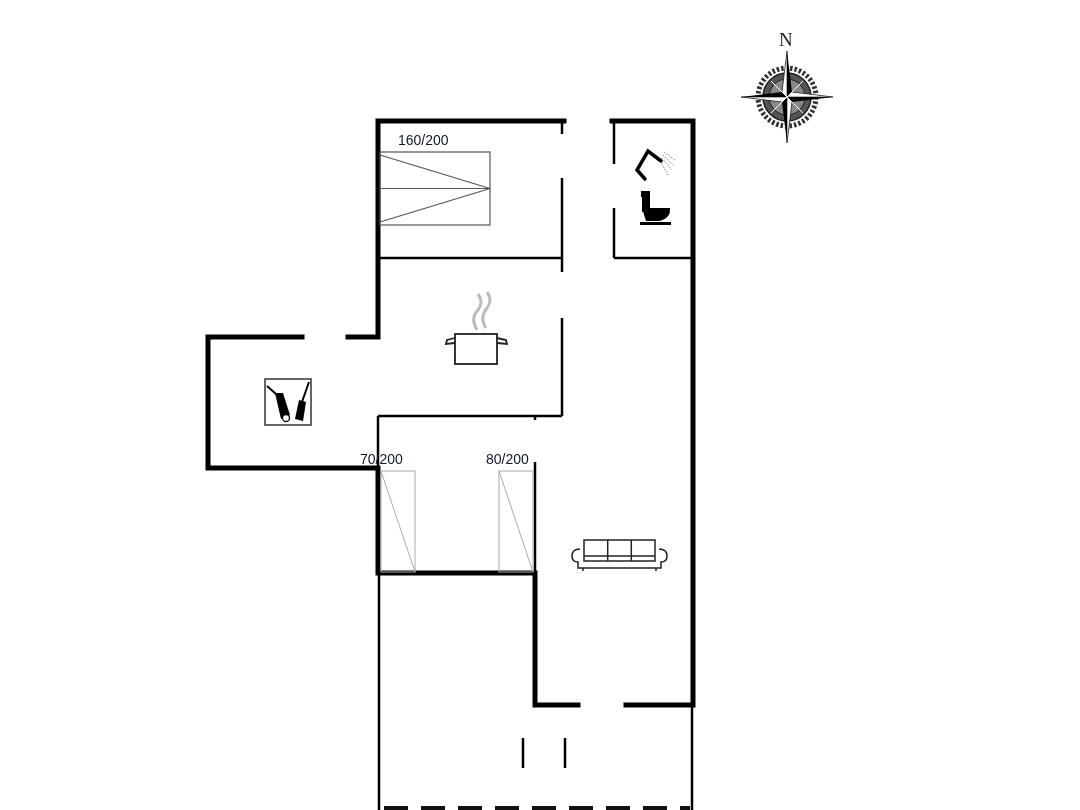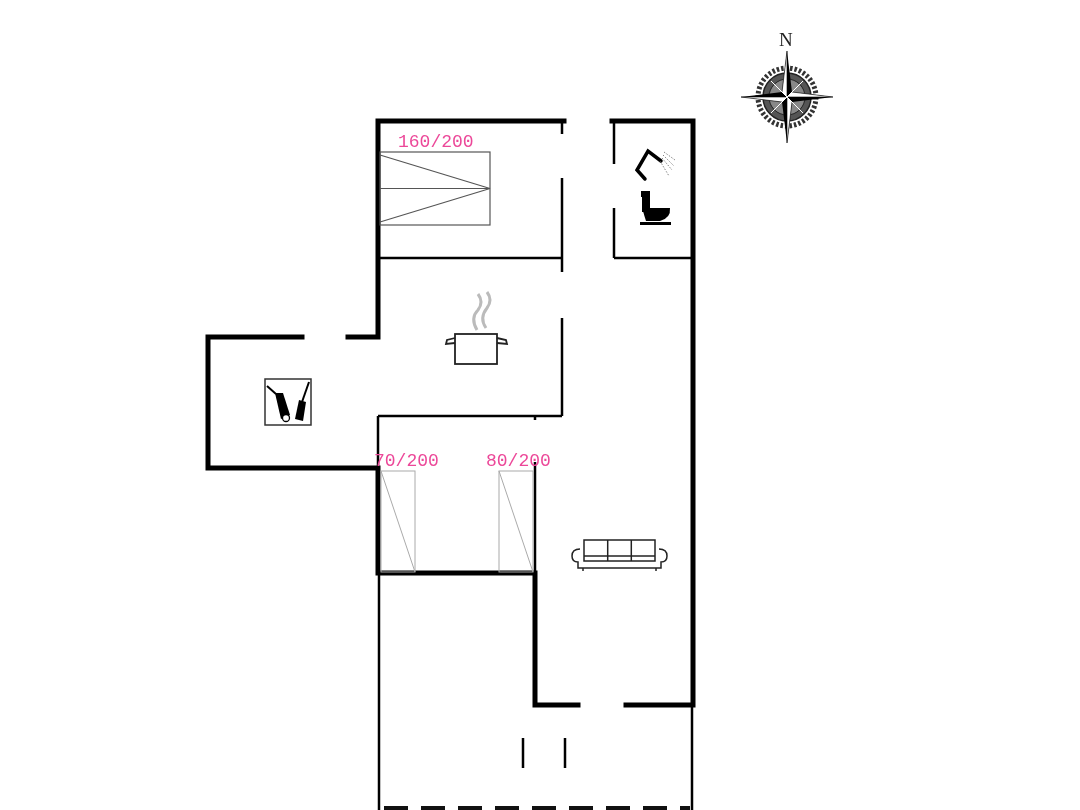--- a/index.html
+++ b/index.html
@@ -1,18 +1,18 @@
 <!DOCTYPE html>
 <html><head>
   <meta charset="utf-8">
   <style>
     html, body { margin: 0; padding: 0; background: #ffffff; }
     body { width: 1080px; height: 810px; overflow: hidden; position: relative; font-family: "Liberation Sans", sans-serif; }
     #plan { position: absolute; left: 0; top: 0; width: 1080px; height: 810px; }
-    .label { position: absolute; font-family: Liberation Mono, monospace; font-size: 18px; color: #ec4899; line-height: 1; white-space: nowrap; }
+    .label { position: absolute; font-family: Liberation Sans, sans-serif; font-size: 14px; color: #0f172a; line-height: 1; white-space: nowrap; }
     .compass-n { position: absolute; font-family: "Liberation Serif", serif; font-size: 19px; color: #222; }
   </style>
 </head>
 <body>
 
 <div>
   <svg id="plan" viewBox="0 0 1080 810" xmlns="http://www.w3.org/2000/svg">
 
     <g stroke="#000" stroke-width="5" fill="none" stroke-linecap="square">
       <polyline points="564,121 378,121 378,337 348,337"></polyline>
@@ -115,15 +115,15 @@
       <polygon points="46,0 5,-5 0,0" fill="#fff" stroke="#000" stroke-width="0.6"></polygon>
       <g stroke="#fff" stroke-width="1">
         <line x1="-16" y1="-16" x2="16" y2="16"></line>
         <line x1="-16" y1="16" x2="16" y2="-16"></line>
       </g>
     </g>
   </svg>
 
   <span class="compass-n" style="left:779px; top:29px;">N</span>
   <span class="label" style="left:398px; top:133px;">160/200</span>
-  <span class="label" style="left:374px; top:452px;text-align:right;">70/200</span>
+  <span class="label" style="left:360px; top:452px;text-align:right;">70/200</span>
   <span class="label" style="left:470px; top:452px;margin-left:16px;">80/200</span>
 </div>
 
 </body></html>

